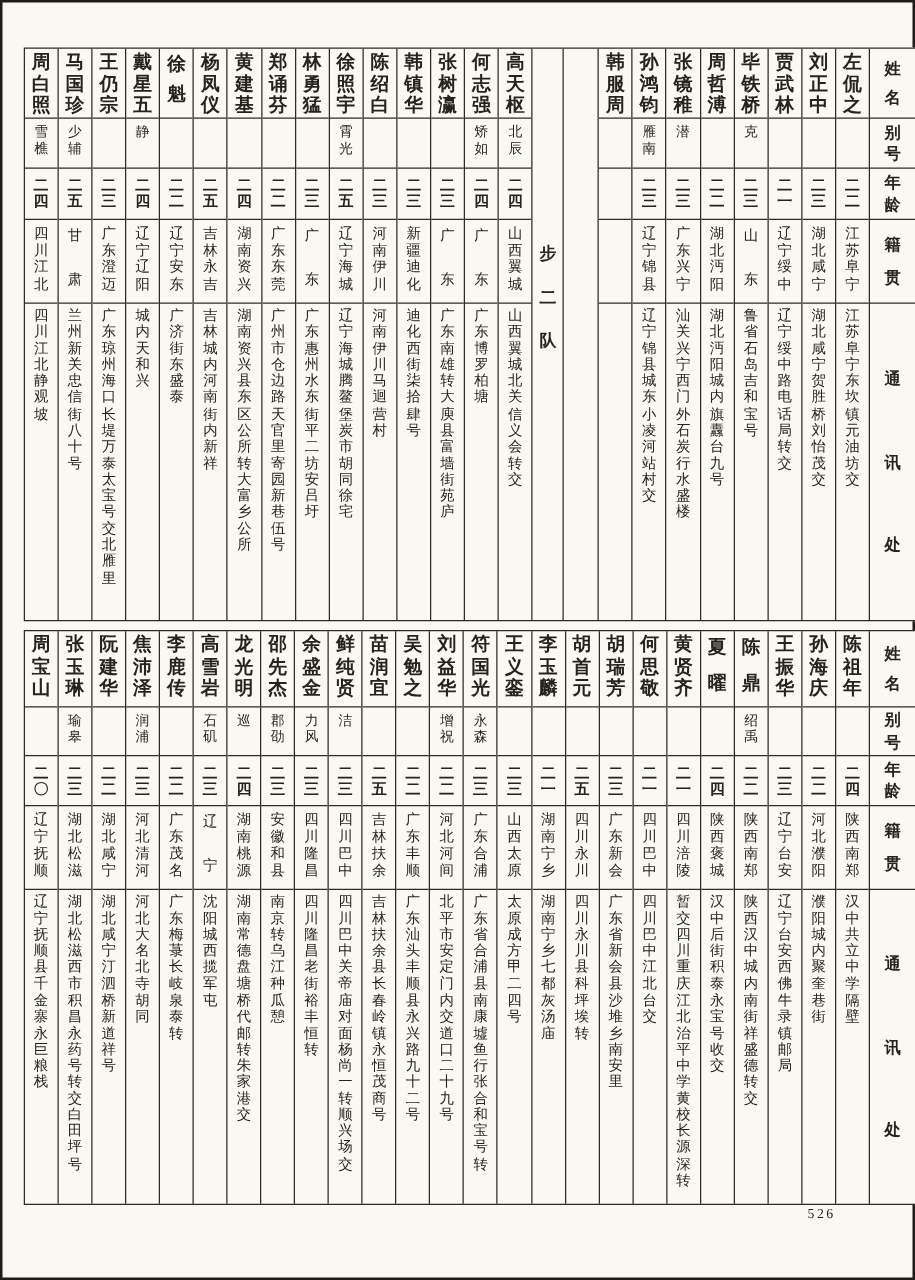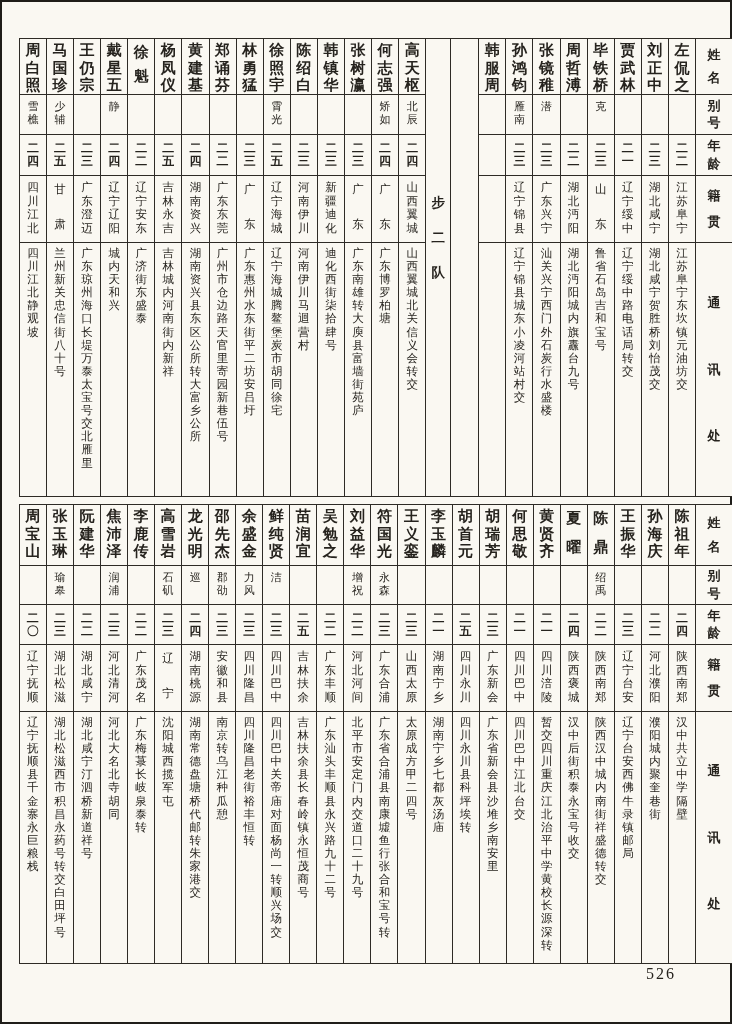--- a/index.html
+++ b/index.html
@@ -50,21 +50,21 @@
   .v-native span{font-size:11.5px;line-height:13.5px;}
   .v-native.spread{height:100%;justify-content:space-between;padding:7px 0 11px 0;box-sizing:border-box;}
   .v-addr{padding-top:4px;}
   .v-addr span{font-size:11.5px;line-height:13.1px;}
   .v-head{height:100%;justify-content:space-evenly;}
   .v-head span{font-size:13px;font-weight:bold;line-height:14px;}
   .v-divider{padding-top:146px;}
   .v-divider span{font-size:13.5px;font-weight:bold;line-height:35px;}
   .page-number{
     position:absolute;left:644px;top:963px;
-    font-size:16px;letter-spacing:2px;color:#26231e;
+    font-size:11px;letter-spacing:2px;color:#26231e;
   }
 </style>
 </head>
 <body>
 
 <div class="page">
   <div id="table-top" class="rtable t-top">
       <div class="col header">
         <div class="cell c-name">
           <div class="vcol v-head">

